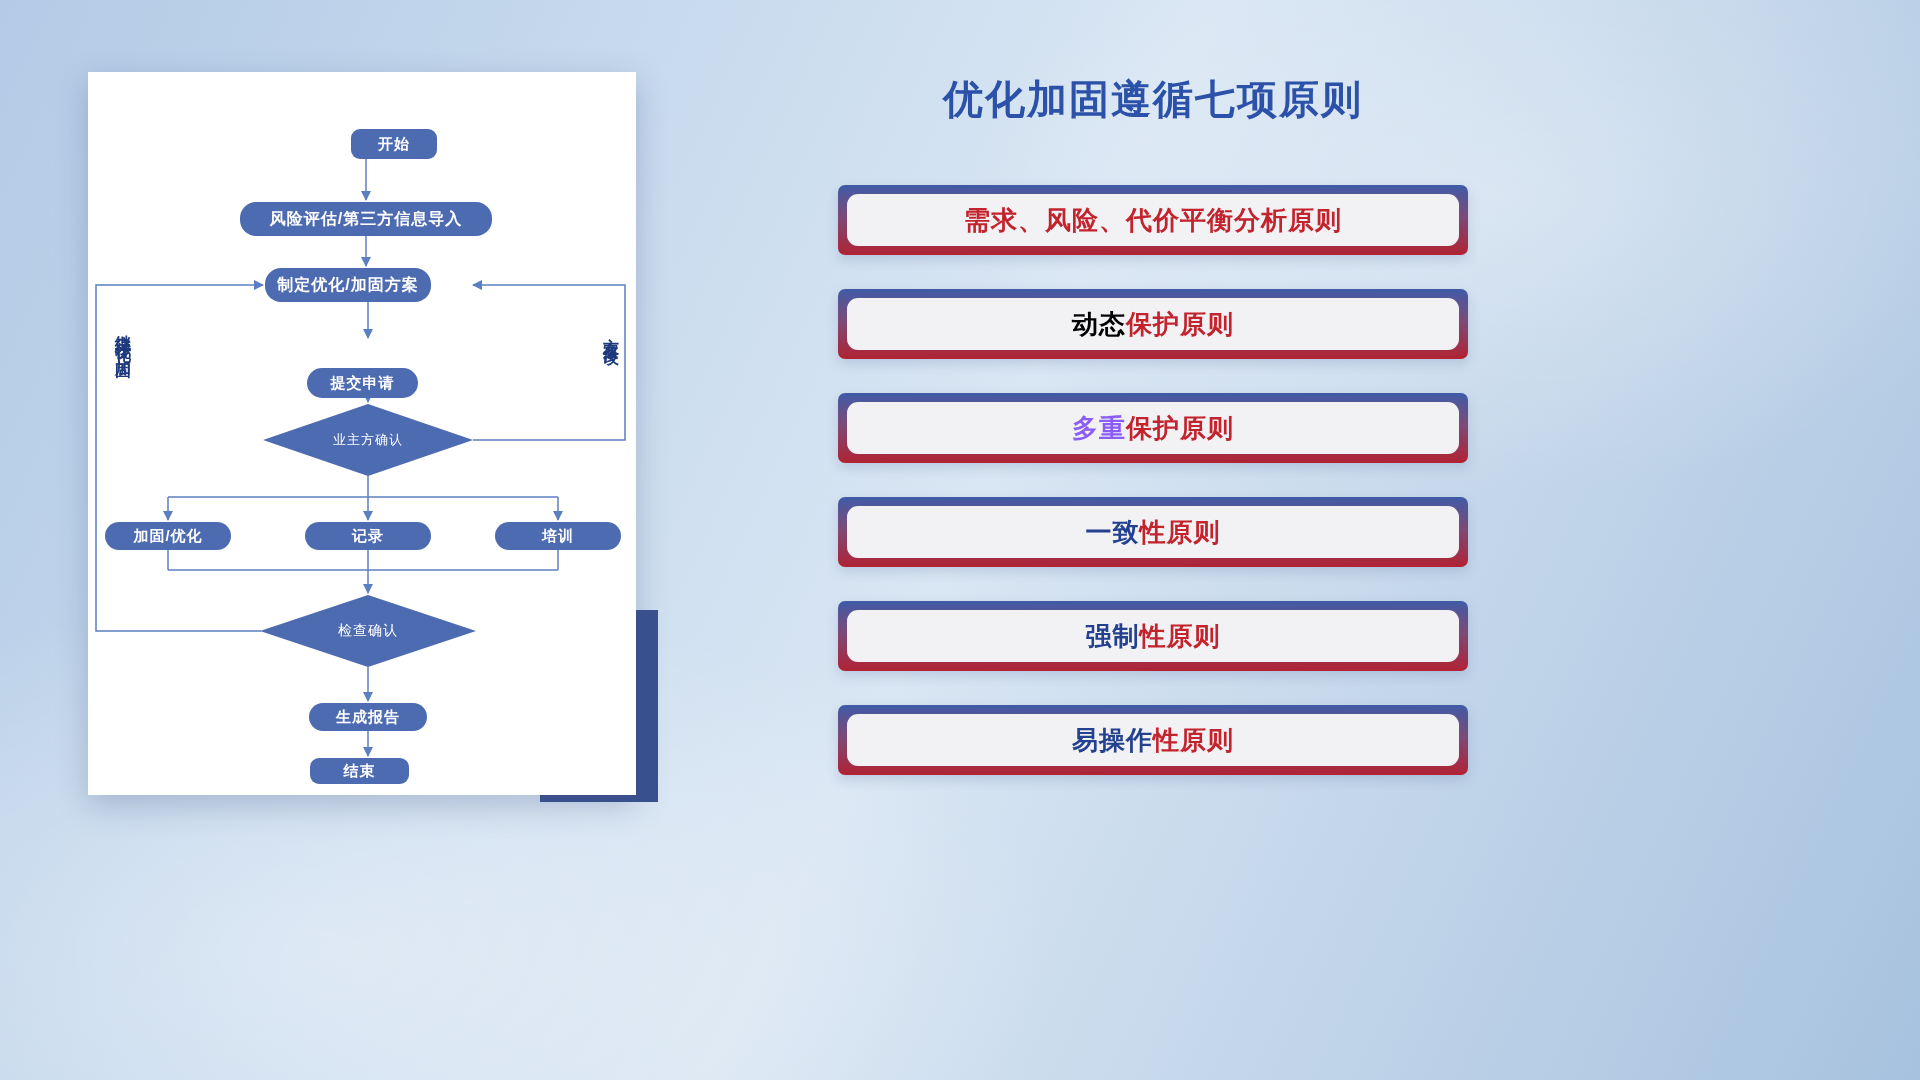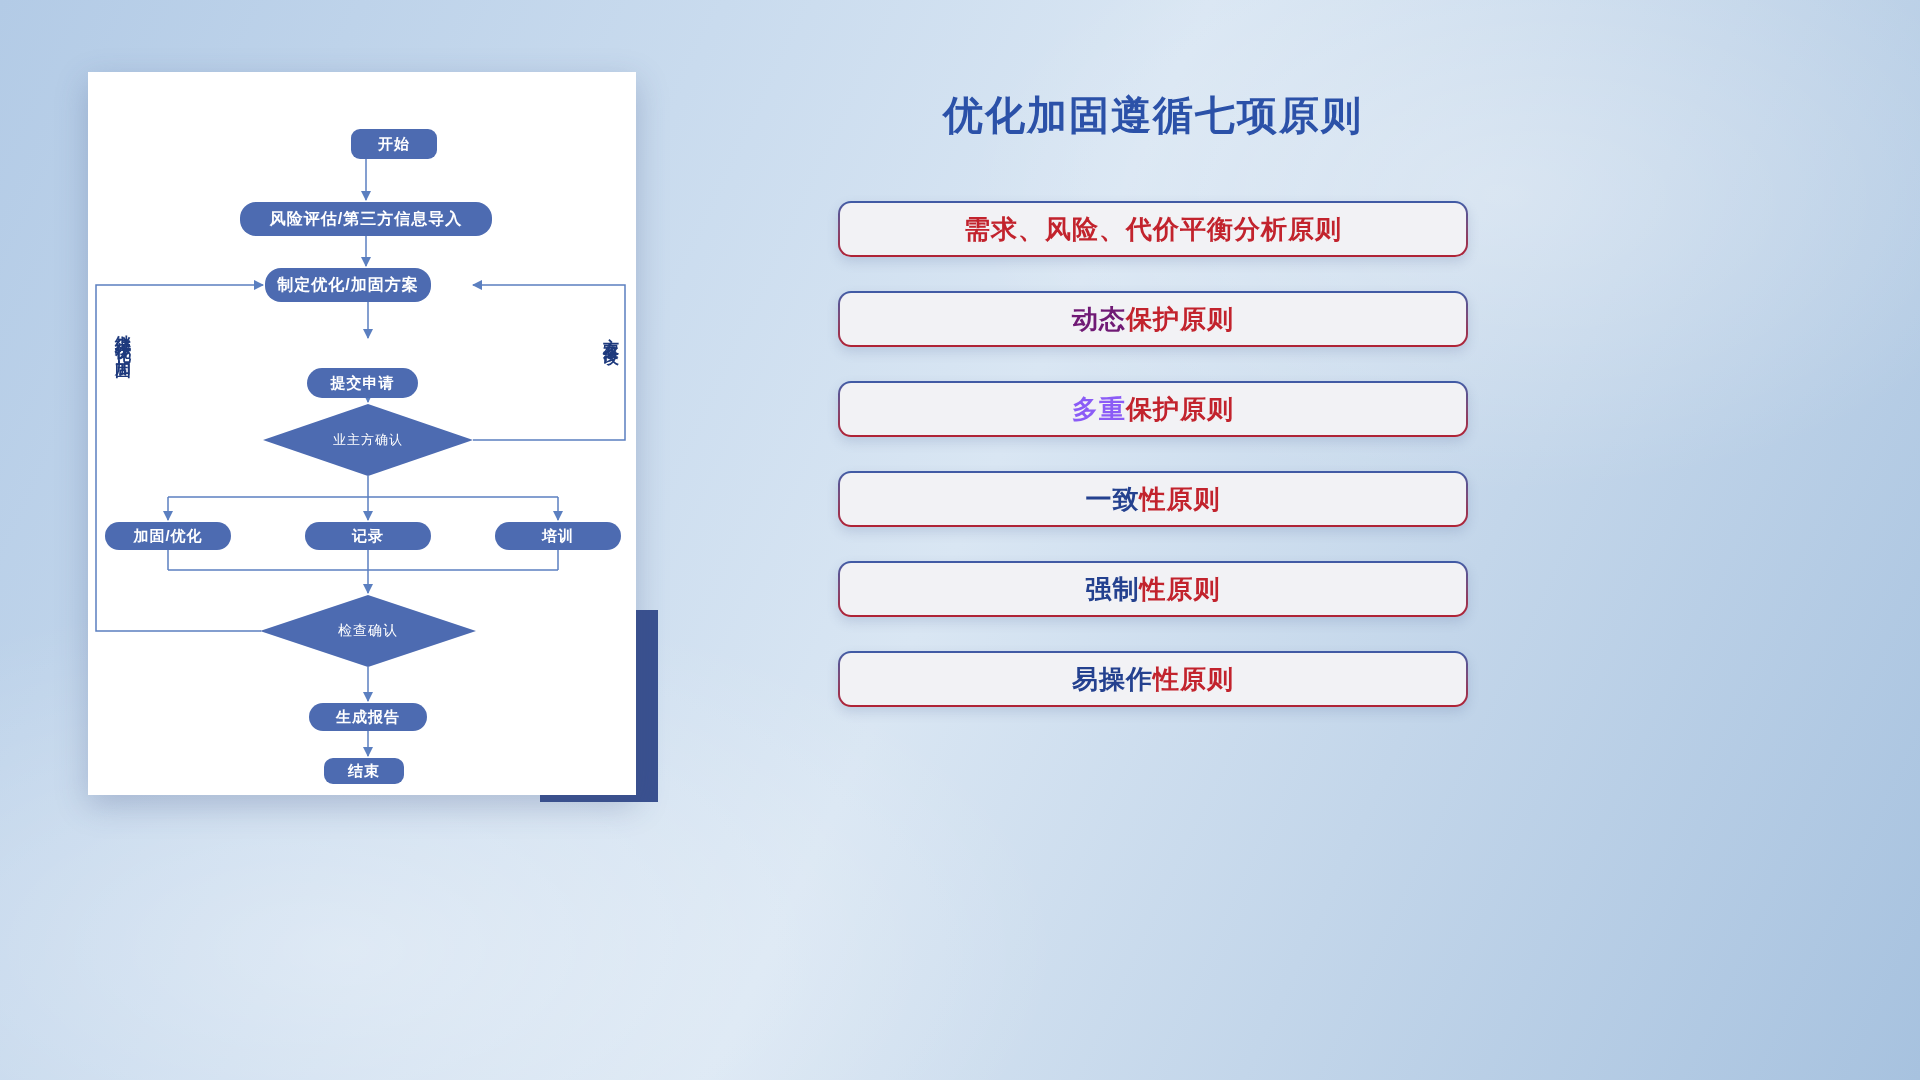--- a/index.html
+++ b/index.html
@@ -37,28 +37,28 @@
     background:#4d6bb1;color:#fff;font-weight:400;
     clip-path:polygon(50% 0,100% 50%,50% 100%,0 50%);
     letter-spacing:1px;
   }
   .vlabel{
     position:absolute;writing-mode:vertical-rl;
     color:#1e3a7d;font-weight:700;font-size:16px;letter-spacing:4px;
     white-space:nowrap;
   }
   
-  .panel{position:absolute;left:838px;top:88px;width:630px;}
+  .panel{position:absolute;left:838px;top:72px;width:630px;}
   .panel-title{
     margin:0 0 58px 0;text-align:center;
     font-size:40px;font-weight:800;color:#2b51a8;letter-spacing:2px;
   }
   .principles{display:flex;flex-direction:column;gap:34px;}
   .pill{
-    padding:2px;border-radius:13px;
+    padding:9px;border-radius:7px;
     background:linear-gradient(180deg,#3f5ba6 0%,#7c4a78 45%,#b12234 100%);
     box-shadow:0 5px 12px rgba(80,100,150,.20);
   }
   .pill-inner{
     height:52px;border-radius:11px;background:#f2f2f5;
     display:flex;align-items:center;justify-content:center;
     font-size:26px;font-weight:600;letter-spacing:1px;white-space:nowrap;
   }
 </style>
 </head>
@@ -115,41 +115,41 @@
     <div class="node" style="left:217px;top:450px;width:126px;height:28px;">记录</div>
 
     <div class="node" style="left:407px;top:450px;width:126px;height:28px;">培训</div>
 
     <div class="diamond" style="left:172px;top:523px;width:216px;height:72px;font-size:14px;">
       <span>检查确认</span>
     </div>
 
     <div class="node" style="left:221px;top:631px;width:118px;height:28px;">生成报告</div>
 
-    <div class="node end" style="left:236px;top:686px;width:80px;height:26px;">结束</div>
+    <div class="node end" style="left:222px;top:686px;width:99px;height:26px;">结束</div>
 
     <div class="vlabel" style="left:24px;top:250px;">继续优化/加固</div>
 
     <div class="vlabel" style="left:512px;top:252px;">方案修改</div>
 
   </div>
 
   <div class="panel">
     <h1 class="panel-title">优化加固遵循七项原则</h1>
     <div class="principles">
   <div class="pill">
     <div class="pill-inner">
             <span style="color: rgb(194, 35, 45);">需求、风险、代价平衡分析原则</span>
           </div>
   </div>
 
 
   <div class="pill">
     <div class="pill-inner">
-            <span style="color: #701a75;">动态</span>
+            <span style="color: #000000;">动态</span>
             <span style="color: rgb(194, 35, 45);">保护原则</span>
           </div>
   </div>
 
   <div class="pill">
     <div class="pill-inner">
             <span style="color: #8b5cf6;">多重</span>
             <span style="color: rgb(194, 35, 45);">保护原则</span>
           </div>
   </div>

